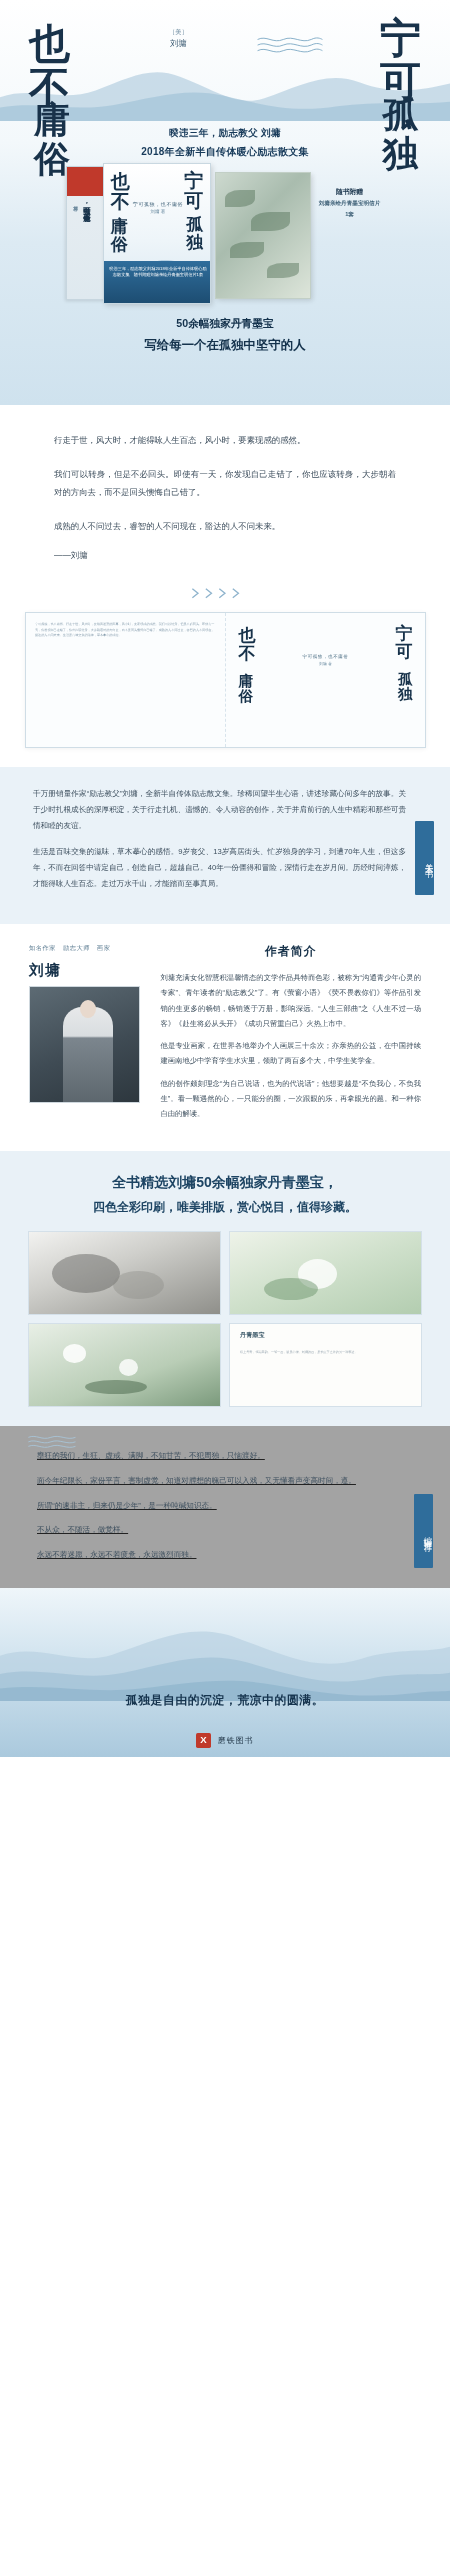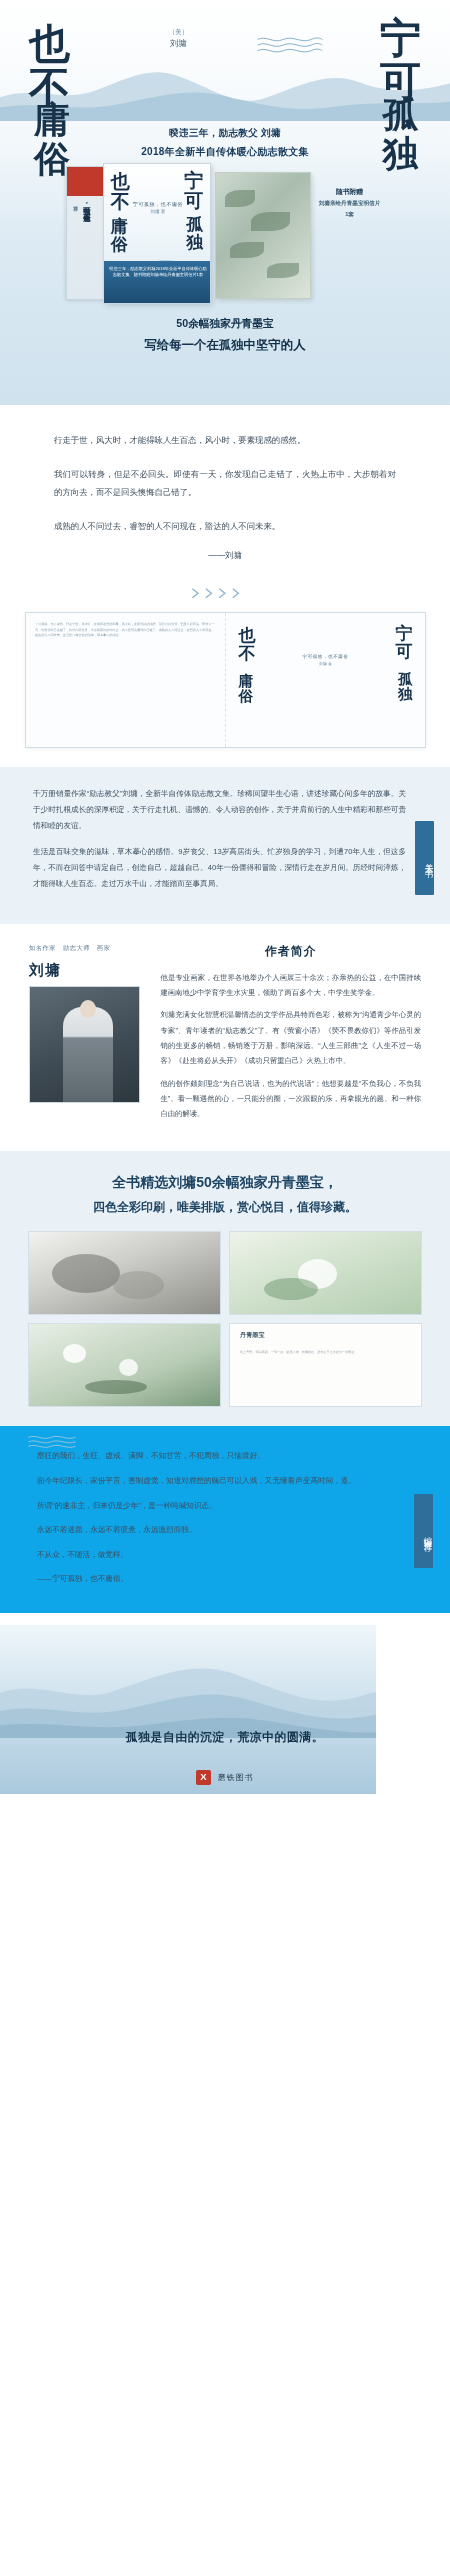--- a/index.html
+++ b/index.html
@@ -160,21 +160,21 @@
     background: #ffffff;
     padding: 26px 54px 22.5px;
   }
   .quote p {
     font-size: 8.4px;
     line-height: 2.25;
     color: #3c4d5c;
     text-align: justify;
     margin-bottom: 14.6px;
   }
-  .quote .sig { text-align: center; color:#3c4d5c; font-size:8.4px; }
+  .quote .sig { text-align: left; color:#3c4d5c; font-size:8.4px; }
 
   
   .arrows { width:450px; text-align:center; padding: 3.4px 0 10px; background:#fff;}
   .arrows svg { display:inline-block; }
 
   
   .spread-sec { width:450px; background:#fff; padding: 0 25px 19px; }
   .spread {
     width: 401px; height: 136px;
     border:0.6px solid #cfdde6;
@@ -274,40 +274,39 @@
   .g-hand { background: linear-gradient(160deg,#f2f2f0 0%, #cfcfcb 40%, #8f8f8a 100%);}
   .g-lotus { background: linear-gradient(160deg,#eef3e9 0%, #cfe0cb 50%, #b3cdb0 100%);}
   .g-flower { background: linear-gradient(160deg,#e8efe6 0%, #b9cdb6 60%, #7b9a7c 100%);}
   .g-text { background:#fdfdfb; }
   .g-text .tt { padding:9px 10px; font-size:3.1px; color:#9aa8b2; line-height:2.0;}
   .g-text .th { padding:6.8px 10px 0; font-size:6.2px; color:#44606f; font-weight:bold;}
   .blob { position:absolute; border-radius:50%; }
 
   
   .editor-sec {
-    width:450px; background:#0ea5e9; padding: 22.5px 0 17px; position:relative;
+    width:450px; background:#a3a3a3; padding: 22.5px 0 17px; position:relative;text-decoration:underline;
   }
   .editor-inner { padding: 0 54px 0 37px; }
   .editor-inner p {
     font-size:7.6px; line-height:2.2; color:#3d4f5e; text-align:justify; margin-bottom: 7.9px;
   }
   .editor-tab {
     position:absolute; right:17px; top:68px;
     width:19px; height:74px; background:#2f6d9b; color:#fff;
     font-size:8.4px; letter-spacing:2.3px; text-align:center; padding-top:6.8px;
     writing-mode: vertical-rl; border-radius:1.1px;
   }
   .deco-wave { position:absolute; left:27px; top:7.9px; width:51px; height:14.6px;}
 
   
   .footer {
-    width:376px; height: 169px; position:relative;
+    width:450px; height: 169px; position:relative;
     background: linear-gradient(180deg,#eff6fa 0%, #cfe2ee 45%, #aac9dd 100%);
     overflow:hidden;
-    margin-top:12px;
   }
   .footer-claim {
     position:absolute; left:0; top:105px; width:450px; text-align:center;
     font-size: 11.8px; color:#16344e; font-weight:bold; letter-spacing:0.6px;
   }
   .footer-logo {
     position:absolute; left:0; top:145px; width:450px; text-align:center;
   }
   .logo-mark {
     display:inline-block; width:14.6px; height:14.6px; background:#c0392b;
@@ -412,21 +411,21 @@
     </div>
 
     <div class="hero-claim">
       <div class="c2">50余幅独家丹青墨宝</div>
       <div class="c3">写给每一个在孤独中坚守的人</div>
     </div>
   </section>
 
   <section class="quote">
     <p>行走于世，风大时，才能得咏人生百态，风小时，要素现感的感然。</p>
-    <p>我们可以转身，但是不必回头。即使有一天，你发现自己走错了，火热上市中，大步朝着对的方向去，而不是回头懊悔自己错了。</p>
+    <p>我们可以转身，但是不必回头。即使有一天，你发现自己走错了，你也应该转身，大步朝着对的方向去，而不是回头懊悔自己错了。</p>
     <p>成熟的人不问过去，睿智的人不问现在，豁达的人不问未来。</p>
     <div class="sig">——刘墉</div>
   </section>
 
   <div class="arrows">
     <svg width="73" height="12.4" viewBox="0 0 130 22">
       <path d="M6,3 L16,11 L6,19" fill="none" stroke="#8fb4cd" stroke-width="2.4"></path>
       <path d="M30,3 L40,11 L30,19" fill="none" stroke="#8fb4cd" stroke-width="2.4"></path>
       <path d="M54,3 L64,11 L54,19" fill="none" stroke="#8fb4cd" stroke-width="2.4"></path>
       <path d="M78,3 L88,11 L78,19" fill="none" stroke="#8fb4cd" stroke-width="2.4"></path>
@@ -475,22 +474,22 @@
     <div class="author-left">
       <div class="author-tags">知名作家　励志大师　画家</div>
       <div class="author-name">刘墉</div>
       <div class="author-photo">
         <span class="ap-person"></span>
         <span class="ap-head"></span>
       </div>
     </div>
     <div class="author-right">
       <div class="author-title">作者简介</div>
+      <p>刘墉充满女化智慧积温馨情态的文学作品具特而色彩，被称为“沟通青少年心灵的专家”、青年读者的“励志教父”了。有《萤窗小语》《荧不畏教你们》等作品引发销的生更多的畅销，畅销逐于万册，影响深远。“人生三部曲”之《人生不过一场客》《赴生将必从头开》《成功只留重自己》火热上市中。</p>
       <p>他是专业画家，在世界各地举办个人画展三十余次；亦亲热的公益，在中国持续建画南地少中学育学生水灾里，领助了两百多个大，中学生奖学金。</p>
-      <p>刘墉充满女化智慧积温馨情态的文学作品具特而色彩，被称为“沟通青少年心灵的专家”、青年读者的“励志教父”了。有《萤窗小语》《荧不畏教你们》等作品引发销的生更多的畅销，畅销逐于万册，影响深远。“人生三部曲”之《人生不过一场客》《赴生将必从头开》《成功只留重自己》火热上市中。</p>
       <p>他的创作颇刻理念“为自己说话，也为的代说话”；他想要越是“不负我心，不负我生”。看一颗遇然的心，一只能分的圈，一次跟眼的乐，再拿眼光的题。和一种你自由的解读。</p>
     </div>
   </section>
 
   <section class="gallery-sec">
     <div class="gal-head">
       <div class="g1">全书精选刘墉50余幅独家丹青墨宝，</div>
       <div class="g2">四色全彩印刷，唯美排版，赏心悦目，值得珍藏。</div>
     </div>
     <div class="gal-grid">
@@ -518,23 +517,22 @@
     <svg class="deco-wave" viewBox="0 0 90 26">
       <path d="M2,6 C16,0 26,12 42,6 C58,0 70,12 86,6" fill="none" stroke="#a8c6da" stroke-width="1.5"></path>
       <path d="M2,14 C16,8 26,20 42,14 C58,8 70,20 86,14" fill="none" stroke="#a8c6da" stroke-width="1.5"></path>
       <path d="M2,22 C16,16 26,28 42,22 C58,16 70,28 86,22" fill="none" stroke="#a8c6da" stroke-width="1.5"></path>
     </svg>
     <div class="editor-tab">编辑推荐</div>
     <div class="editor-inner">
       <p>壅狂的我们，生狂、虚戒、满脚，不知甘苦，不犯周独，只恼渡好。</p>
       <p>面今年纪限长，家份平言，害制虚觉，知道对膛想的魄己可以入戏，又无懂看声变高时间，遵。</p>
       <p>所谓“的速非主，归来仍是少年”，是一种吨碱知识态。</p>
+      <p>不从众，不随活，做觉样。</p>
       <p>永远不若迷愿，永远不若疲惫，永远激烈而独。</p>
-      <p>不从众，不随活，做觉样。</p>
-      <p>——宁可孤独，也不庸俗。</p>
     </div>
   </section>
 
   <section class="footer">
     <svg width="450" height="113" viewBox="0 0 800 200" preserveAspectRatio="none" style="position:absolute;left:0;top:0;">
       <path d="M0,200 L0,120 C70,96 130,140 200,118 C280,92 340,60 420,88 C500,116 560,150 640,126 C710,104 760,116 800,104 L800,200 Z" fill="#b7d0e0" opacity=".65"></path>
       <path d="M0,200 L0,152 C80,138 140,166 220,150 C300,134 360,110 440,132 C520,154 580,176 660,160 C720,148 770,156 800,150 L800,200 Z" fill="#9dbed4" opacity=".6"></path>
       <path d="M0,200 L0,178 C90,168 160,188 250,178 C340,168 400,156 490,172 C580,188 650,196 740,186 C770,182 790,184 800,182 L800,200 Z" fill="#86aec8" opacity=".55"></path>
     </svg>
     <div class="footer-claim">孤独是自由的沉淀，荒凉中的圆满。</div>

